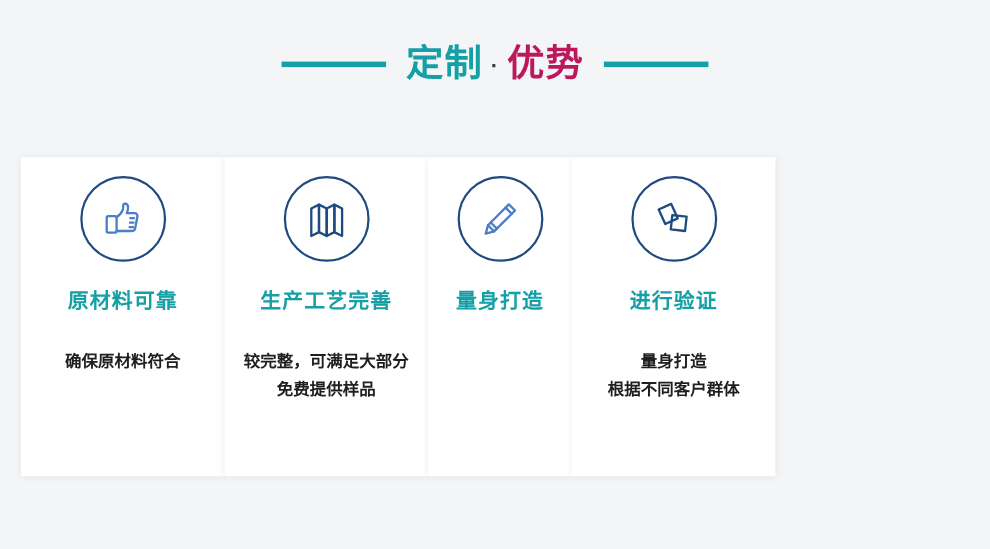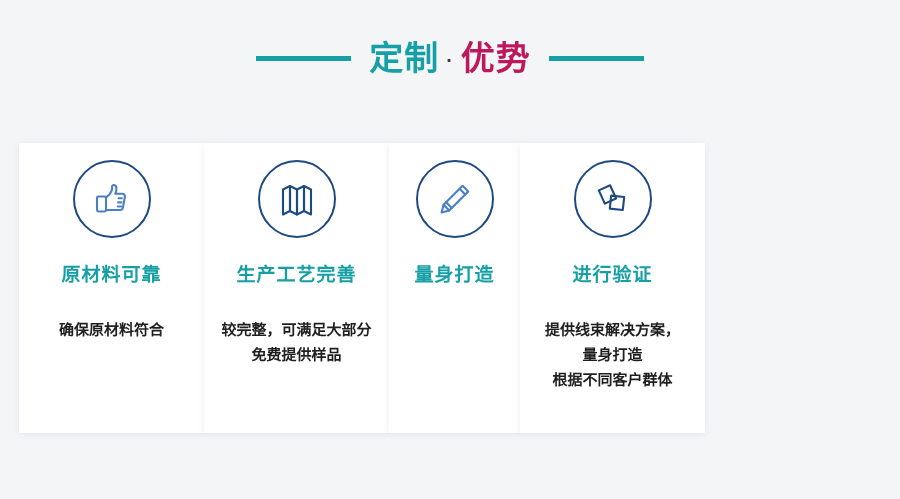--- a/index.html
+++ b/index.html
@@ -170,19 +170,18 @@
 
   <div class="card">
     <div class="icon-circle">
       <svg width="42" height="42" viewBox="0 0 42 42" fill="none" stroke="#1f4a80" stroke-width="2.1" stroke-linejoin="round" stroke-linecap="round">
         <path d="M6.8 12.4L18.1 7.3l6.0 13.2L12.8 25.6z"></path>
         <path d="M19.2 17.6l13.0 1.4-1.4 13.0-13.0-1.4z"></path>
       </svg>
     </div>
     <div class="card-title">进行验证</div>
     <div class="card-desc">
-      <span class="desc-line">提供线束解决方案，</span>
       <span class="desc-line">量身打造</span>
       <span class="desc-line">根据不同客户群体</span>
     </div>
   </div>
 
 </div>
 
 </body></html>

